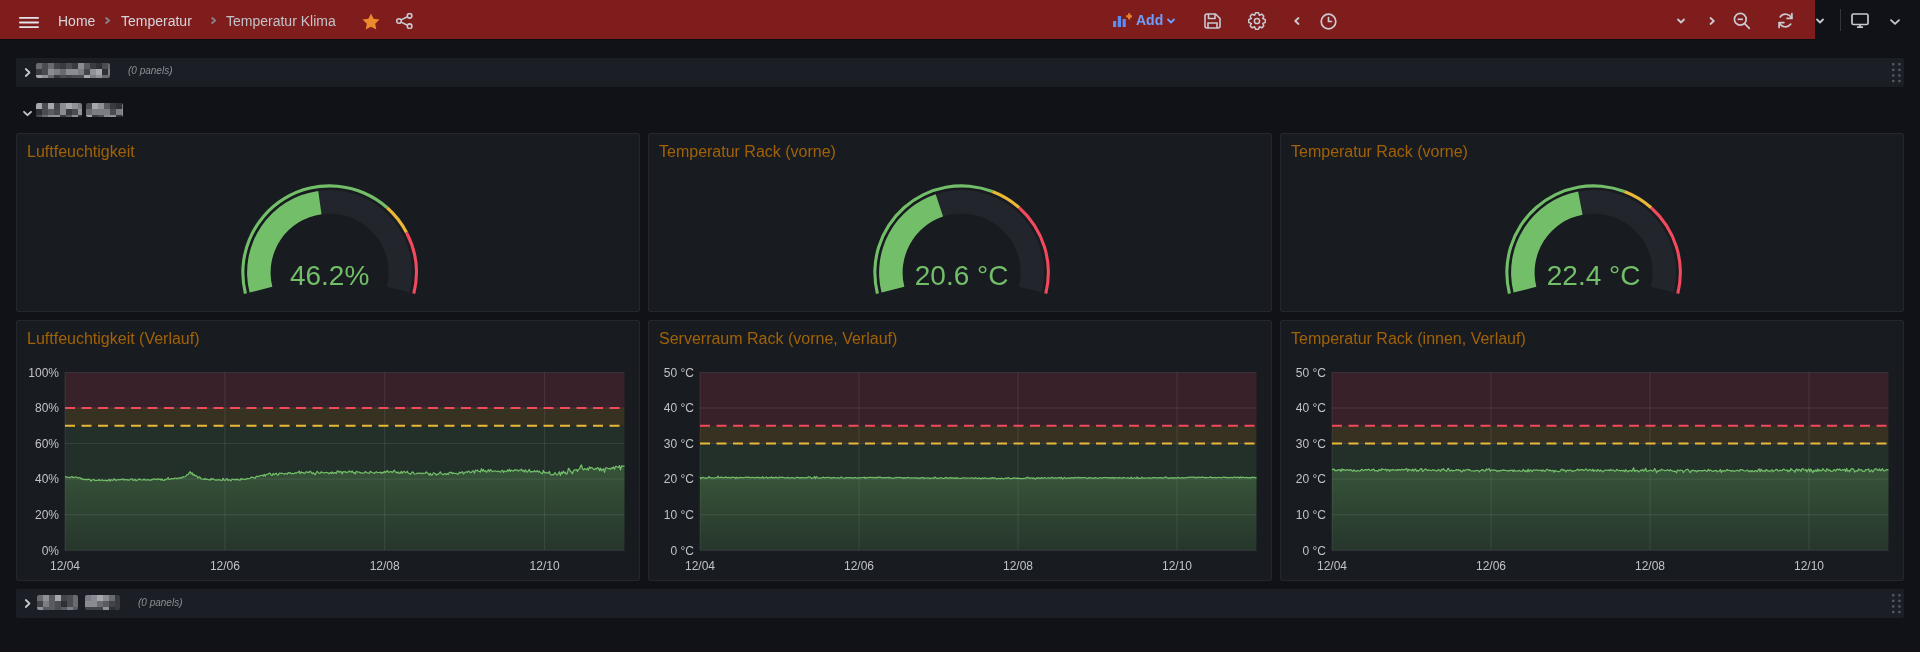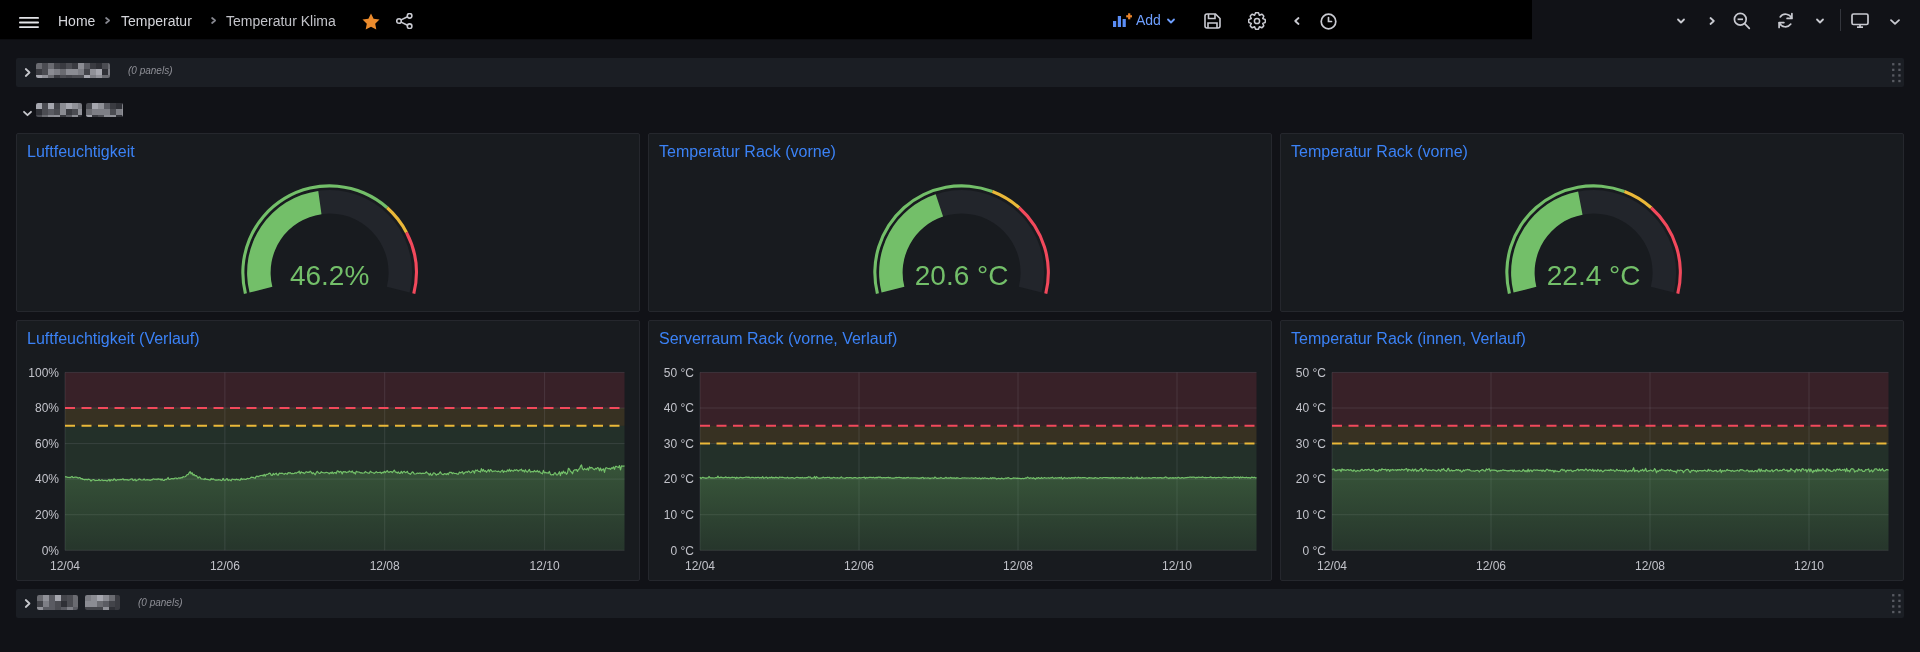--- a/index.html
+++ b/index.html
@@ -1,19 +1,19 @@
 <!DOCTYPE html>
 <html><head><meta charset="utf-8"><style>
 *{margin:0;padding:0;box-sizing:border-box}
 html,body{width:1920px;height:652px;background:#111217;font-family:"Liberation Sans",sans-serif;overflow:hidden}
 .abs{position:absolute}
-#nav{position:absolute;left:0;top:0;width:1532px;height:40px;background:#000000;border-bottom:1px solid #0c0d11}
+#nav{position:absolute;left:0;top:0;width:1815px;height:40px;background:#7f1d1d;border-bottom:1px solid #0c0d11}
 .crumb{font-size:14px;color:#d5d6db}
 .panel{position:absolute;background:#181b1f;border:1px solid #25272d;border-radius:2px}
-.ptitle{position:absolute;left:10px;top:8px;font-size:16px;font-weight:500;color:#3b82f6;line-height:20px;white-space:nowrap}
+.ptitle{position:absolute;left:10px;top:8px;font-size:16px;font-weight:500;color:#a16207;line-height:20px;white-space:nowrap}
 .rowbar{position:absolute;left:16px;width:1888px;height:29px;background:#1b1e24;border-radius:2px}
 .zp{font-style:italic;color:#8e8f96;font-size:10px;position:absolute}
 svg text{font-family:"Liberation Sans",sans-serif}
 </style></head><body>
 <div id="nav">
     <svg style="position:absolute;left:19px;top:16.5px" width="20" height="11" viewBox="0 0 20 11">
       <rect x="0" y="0" width="20" height="1.8" rx="0.9" fill="#e3e4e8"></rect>
       <rect x="0" y="4.6" width="20" height="1.8" rx="0.9" fill="#e3e4e8"></rect>
       <rect x="0" y="9.2" width="20" height="1.8" rx="0.9" fill="#e3e4e8"></rect>
     </svg>
@@ -36,21 +36,21 @@
       <line x1="5.1" y1="6.9" x2="11.5" y2="3.8" stroke="#c9cad1" stroke-width="1.6"></line>
       <line x1="5.1" y1="9.1" x2="11.5" y2="12.2" stroke="#c9cad1" stroke-width="1.6"></line>
     </svg>
     <svg style="position:absolute;left:1113px;top:13px" width="19" height="15" viewBox="0 0 19 15">
       <rect x="0" y="8" width="3.2" height="6" fill="#5a8df5"></rect>
       <rect x="4.8" y="3" width="3.2" height="11" fill="#5a8df5"></rect>
       <rect x="9.6" y="6" width="3.2" height="8" fill="#5a8df5"></rect>
       <rect x="13.2" y="2.2" width="6" height="2.2" fill="#e8832a"></rect>
       <rect x="15.1" y="0.3" width="2.2" height="6" fill="#e8832a"></rect>
     </svg>
-    <div class="abs" style="left:1136px;top:12px;font-size:14px;font-weight:400;color:#6e9fff">Add</div>
+    <div class="abs" style="left:1136px;top:12px;font-size:14px;font-weight:700;color:#6e9fff">Add</div>
     <svg style="position:absolute;left:1166px;top:16px" width="10" height="10" viewBox="0 0 10 10">
       <path d="M2 3.5 L5.0 6.5 L8 3.5" fill="none" stroke="#6e9fff" stroke-width="1.8" stroke-linecap="round" stroke-linejoin="round"></path>
     </svg>
     <svg style="position:absolute;left:1204px;top:12.5px" width="17" height="16" viewBox="0 0 17 16">
       <path d="M1 3 Q1 1 3 1 L11.5 1 L16 5.5 L16 13 Q16 15 14 15 L3 15 Q1 15 1 13 Z" fill="none" stroke="#c9cad1" stroke-width="1.6"></path>
       <path d="M4.5 1 L4.5 5.5 L11 5.5 L11 1" fill="none" stroke="#c9cad1" stroke-width="1.6"></path>
       <path d="M4 15 L4 10 L13 10 L13 15" fill="none" stroke="#c9cad1" stroke-width="1.6"></path>
     </svg>
     <svg style="position:absolute;left:1248px;top:12px" width="18" height="18" viewBox="0 0 18 18">
       <path d="M14.73 6.63 L17.18 7.57 A8.30 8.30 0 0 1 17.18 10.43 L14.73 11.37 A6.20 6.20 0 0 1 14.73 11.37 L15.79 13.77 A8.30 8.30 0 0 1 13.77 15.79 L11.37 14.73 A6.20 6.20 0 0 1 11.37 14.73 L10.43 17.18 A8.30 8.30 0 0 1 7.57 17.18 L6.63 14.73 A6.20 6.20 0 0 1 6.63 14.73 L4.23 15.79 A8.30 8.30 0 0 1 2.21 13.77 L3.27 11.37 A6.20 6.20 0 0 1 3.27 11.37 L0.82 10.43 A8.30 8.30 0 0 1 0.82 7.57 L3.27 6.63 A6.20 6.20 0 0 1 3.27 6.63 L2.21 4.23 A8.30 8.30 0 0 1 4.23 2.21 L6.63 3.27 A6.20 6.20 0 0 1 6.63 3.27 L7.57 0.82 A8.30 8.30 0 0 1 10.43 0.82 L11.37 3.27 A6.20 6.20 0 0 1 11.37 3.27 L13.77 2.21 A8.30 8.30 0 0 1 15.79 4.23 L14.73 6.63 Z" fill="none" stroke="#c9cad1" stroke-width="1.5" stroke-linejoin="round"></path>

